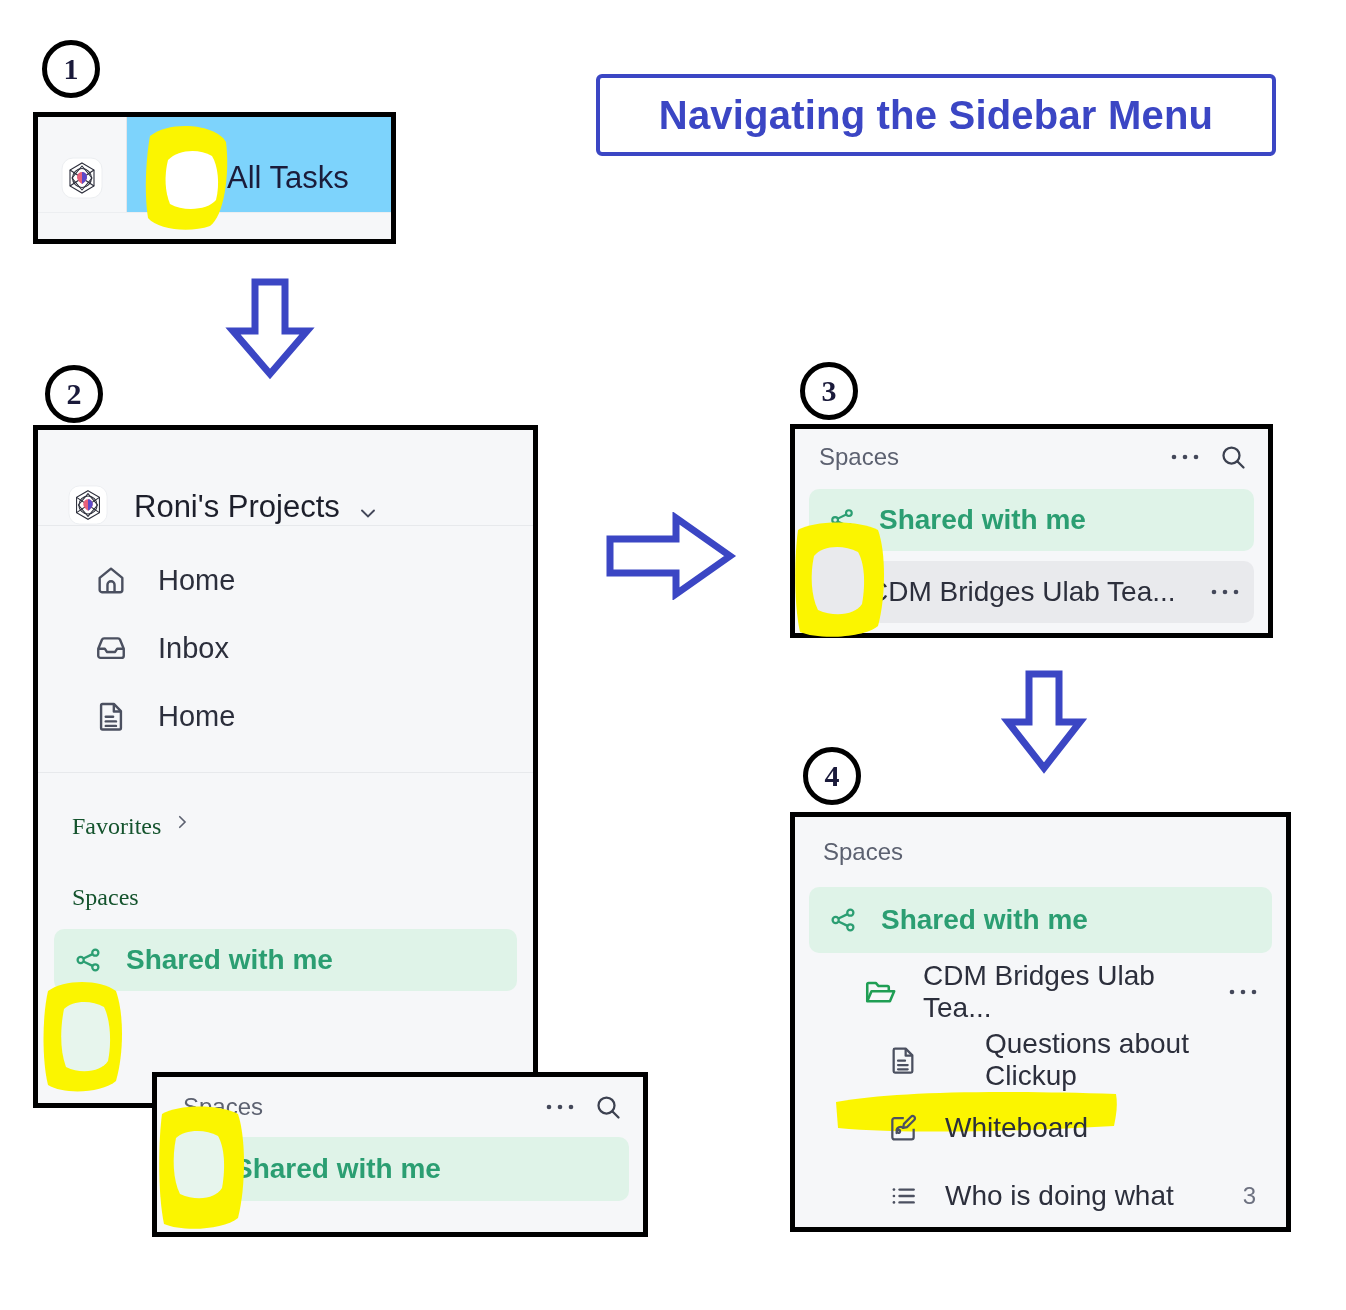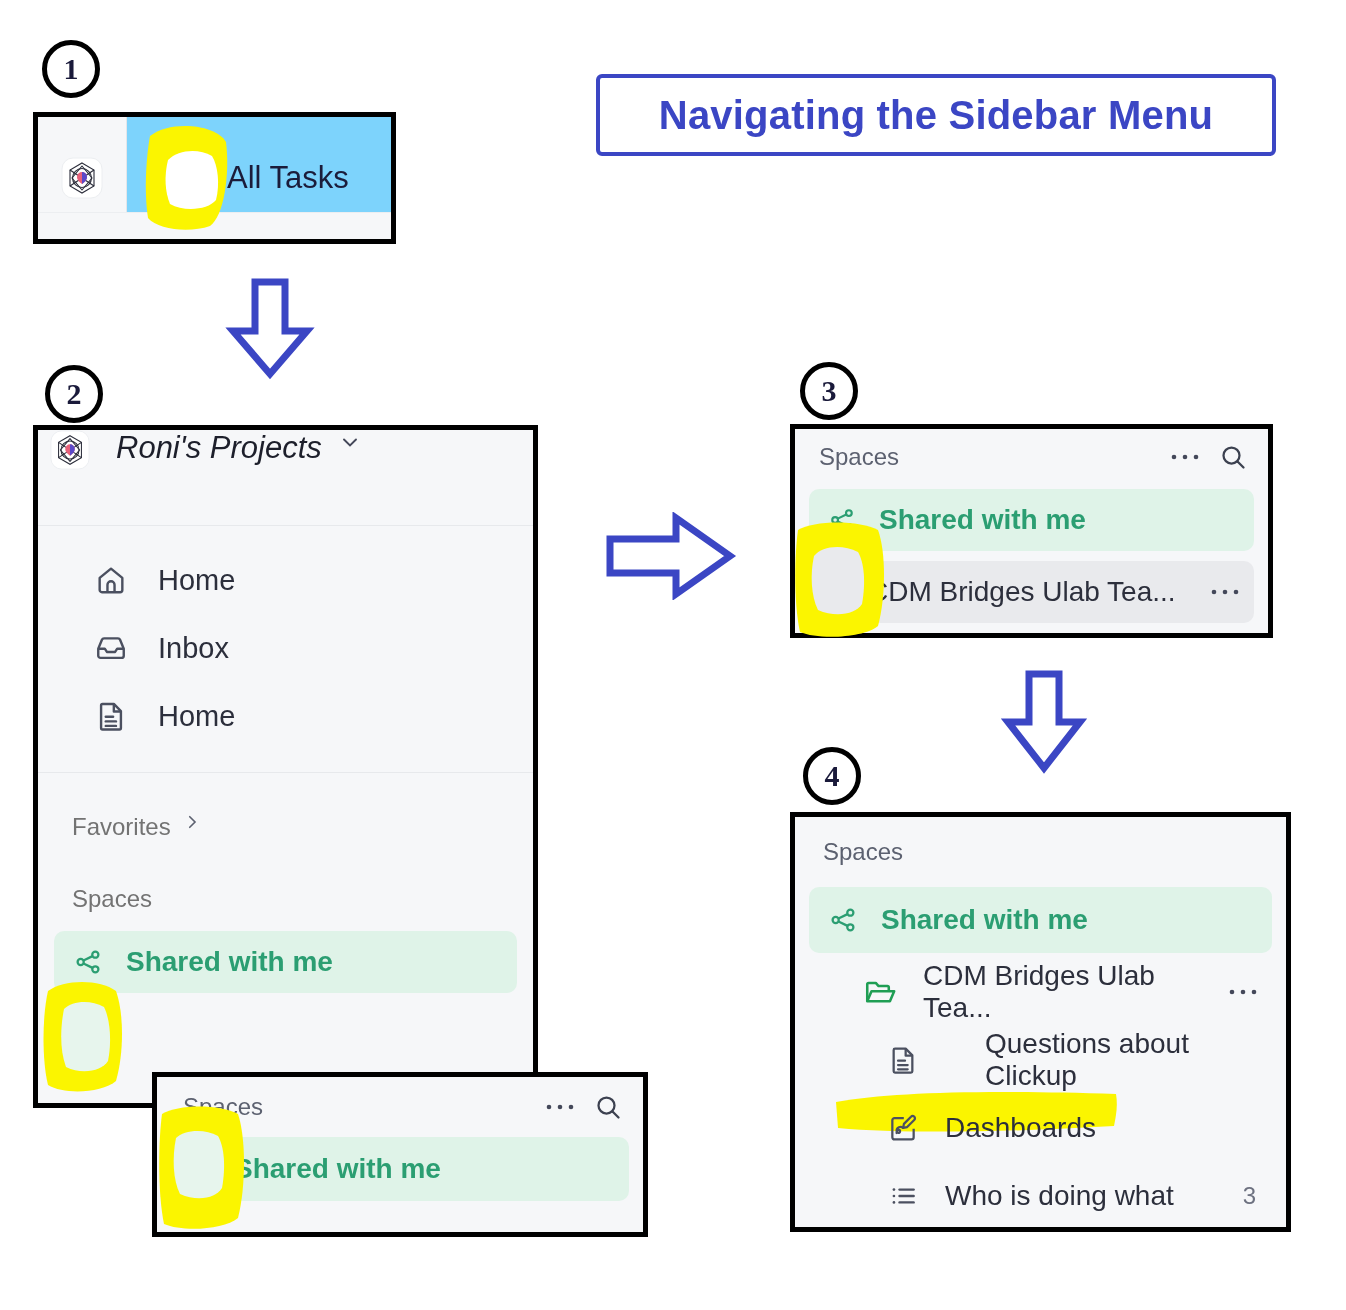--- a/index.html
+++ b/index.html
@@ -58,38 +58,38 @@
     position:absolute;left:88px;right:0;bottom:0;height:26px;
     background:#f6f7f9;border-top:1px solid #eceef1;
   }
   .p1-strip-l{
     position:absolute;left:0;width:88px;bottom:0;height:26px;
     background:#f6f7f9;border-top:1px solid #eceef1;border-right:1px solid #e4e6ea;
   }
 
   
   .ws-header{
-    display:flex;align-items:flex-start;height:96px;padding-left:12px;
-    border-bottom:1px solid #e7e9ec;box-sizing:border-box;font-style:italic;
+    display:flex;align-items:flex-end;height:96px;padding-left:30px;
+    border-bottom:1px solid #e7e9ec;box-sizing:border-box;
   }
   .ws-title{font-size:31px;color:#1d1f2b;margin-left:26px;}
   .chev{margin-left:16px;color:#44485a;}
 
   .nav-list{padding-top:20px;padding-left:24px;}
   .nav-item{
     display:flex;align-items:center;height:68px;padding-left:32px;
     box-sizing:border-box;
   }
   .nav-item .lbl{font-size:29px;color:#2c2f3c;margin-left:30px;}
 
   .sec-divider{border-top:1px solid #e7e9ec;margin-top:22px;}
 
   .sec-label{
-    font-size:24px;color:#737373;padding-left:34px;
-    display:flex;align-items:flex-start;
+    font-size:24px;color:#14532d;padding-left:34px;
+    display:flex;align-items:flex-start;font-family:Liberation Serif, serif;
   }
   .sec-label .caret{margin-left:12px;color:#5c6170;font-size:22px;}
 
   .shared-row{
     margin:0 16px;height:62px;border-radius:10px;background:#dff3e8;
     display:flex;align-items:center;padding-left:18px;box-sizing:border-box;
   }
   .shared-row .lbl{
     font-size:28px;font-weight:bold;color:#2b9e72;margin-left:22px;
   }
@@ -403,21 +403,21 @@
   </div>
 
   <div class="sp-row plain" style="margin-top:6px;padding-left:78px;position:relative;z-index:7;">
     <span>
       <svg width="32" height="32" viewBox="0 0 24 24" fill="none" stroke="#4b5060" stroke-width="1.7" stroke-linejoin="round">
         <path d="M20 12.5 V19 a1.6 1.6 0 0 1 -1.6 1.6 H5.6 A1.6 1.6 0 0 1 4 19 V6.2 A1.6 1.6 0 0 1 5.6 4.6 h7"></path>
         <path d="M7.2 15.8 c0 -2.8 2.6 -3.2 2.6 -1.3 c0 1.6 -2.6 1.6 -2.6 -0.6 c0 -2.4 3 -3.6 4.8 -2" stroke-linecap="round"></path>
         <path d="M20.4 3.4 a1.8 1.8 0 0 1 0 2.6 l-5.3 5.3 -3 .6 .6 -3 5.3 -5.3 a1.8 1.8 0 0 1 2.4 -0.2 z"></path>
       </svg>
     </span>
-    <span class="lbl">Dashboards</span>
+    <span class="lbl">Whiteboard</span>
   </div>
 
   <div class="sp-row plain" style="margin-top:6px;padding-left:78px;">
     <span>
       <svg width="32" height="32" viewBox="0 0 24 24" fill="none" stroke="#4b5060" stroke-width="1.8" stroke-linecap="round">
         <line x1="9.4" y1="7.2" x2="20" y2="7.2"></line>
         <line x1="9.4" y1="12" x2="20" y2="12"></line>
         <line x1="9.4" y1="16.8" x2="20" y2="16.8"></line>
         <circle cx="5.2" cy="7.2" r="1" fill="#4b5060" stroke="none"></circle>
         <circle cx="5.2" cy="12" r="1" fill="#4b5060" stroke="none"></circle>

